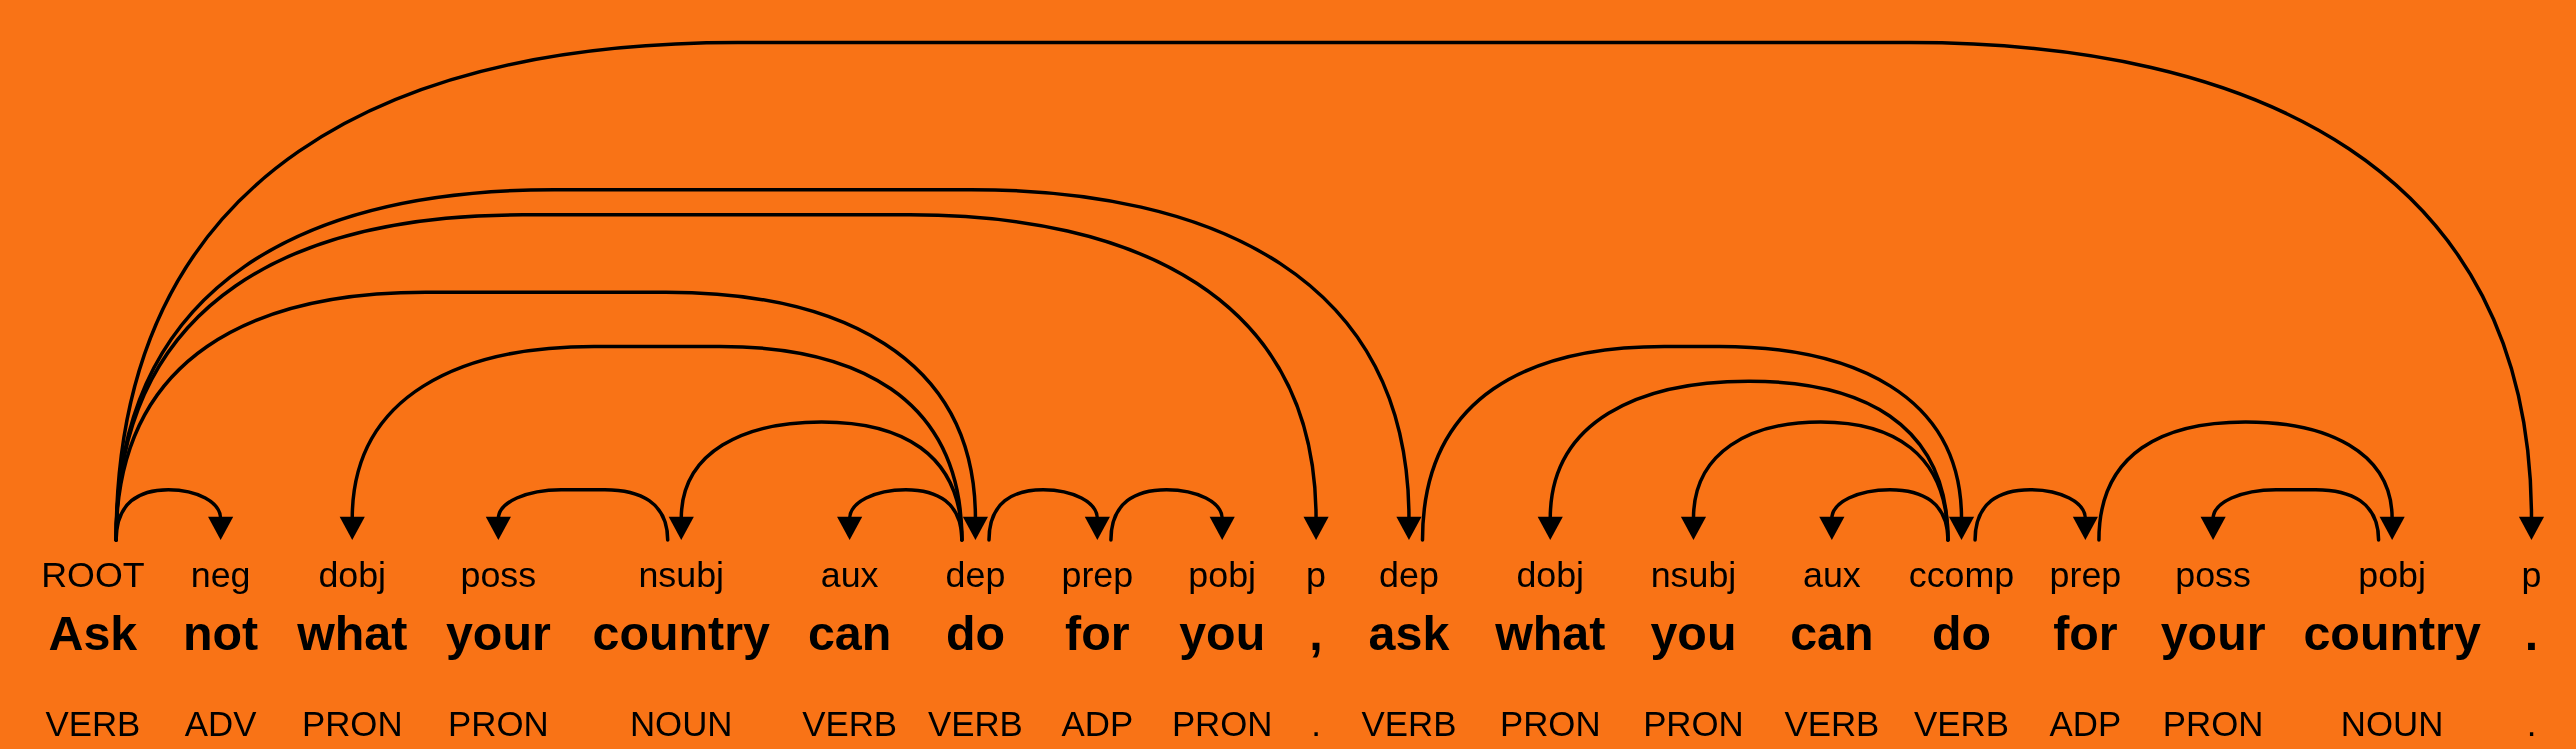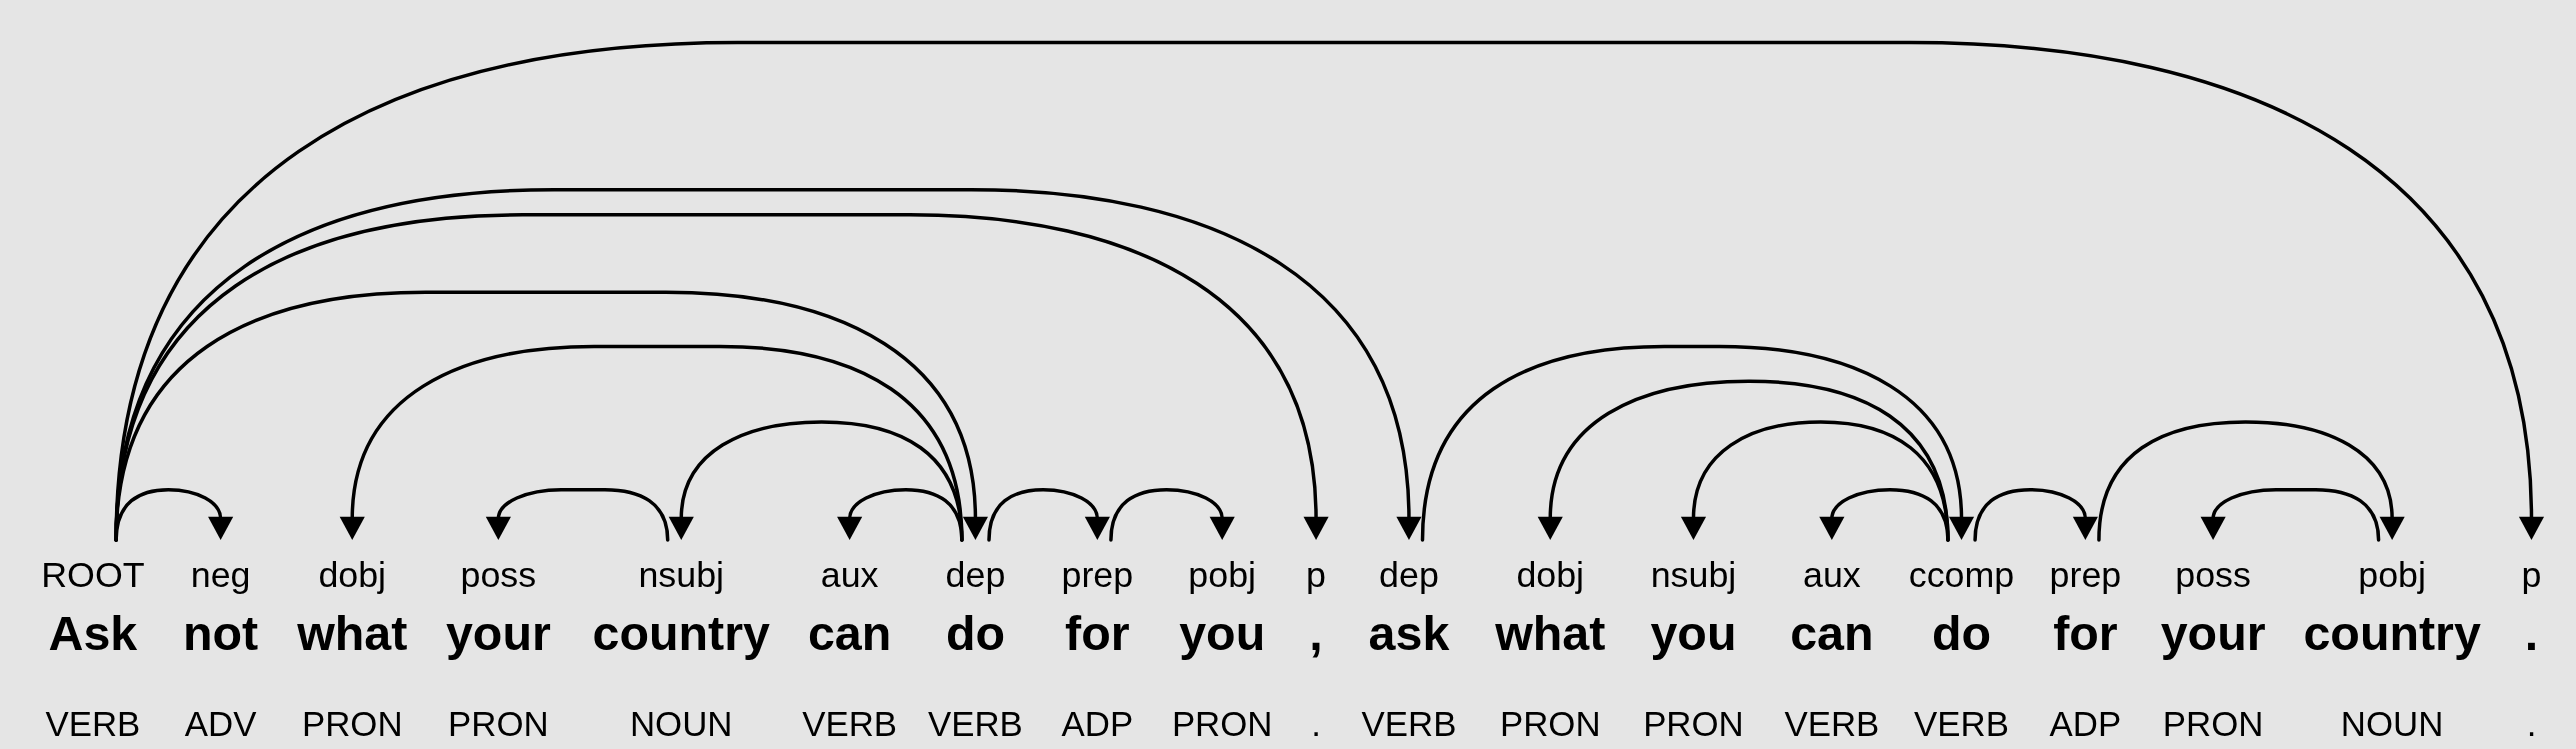--- a/index.html
+++ b/index.html
@@ -4,21 +4,21 @@
 <style>
   html, body {
     margin: 0;
     padding: 0;
     background: #ffffff;
   }
   #canvas {
     position: relative;
     width: 2576px;
     height: 750px;
-    background: #e5e5e5;
+    background: #f97316;
     overflow: hidden;
   }
   svg text {
     font-family: "Liberation Sans", "DejaVu Sans", sans-serif;
     fill: #000000;
   }
   svg .deprel-label { font-size: 37px; }
   svg .word-label   { font-size: 50px; font-weight: bold; }
   svg .pos-label    { font-size: 36px; }
   svg path.arc {

